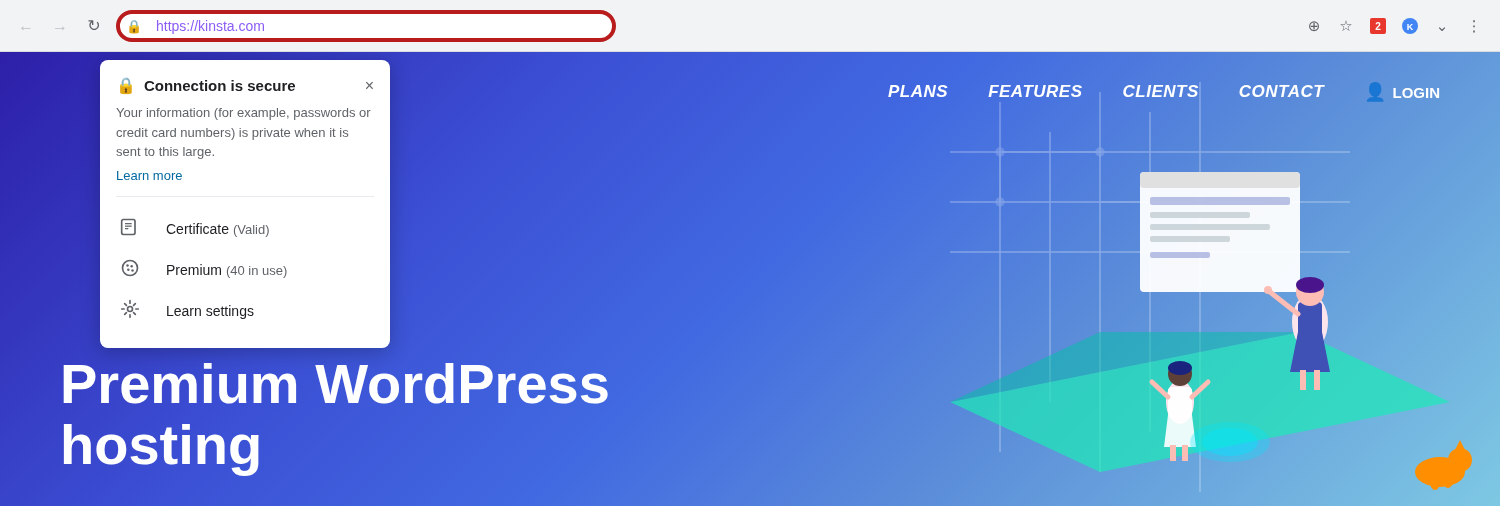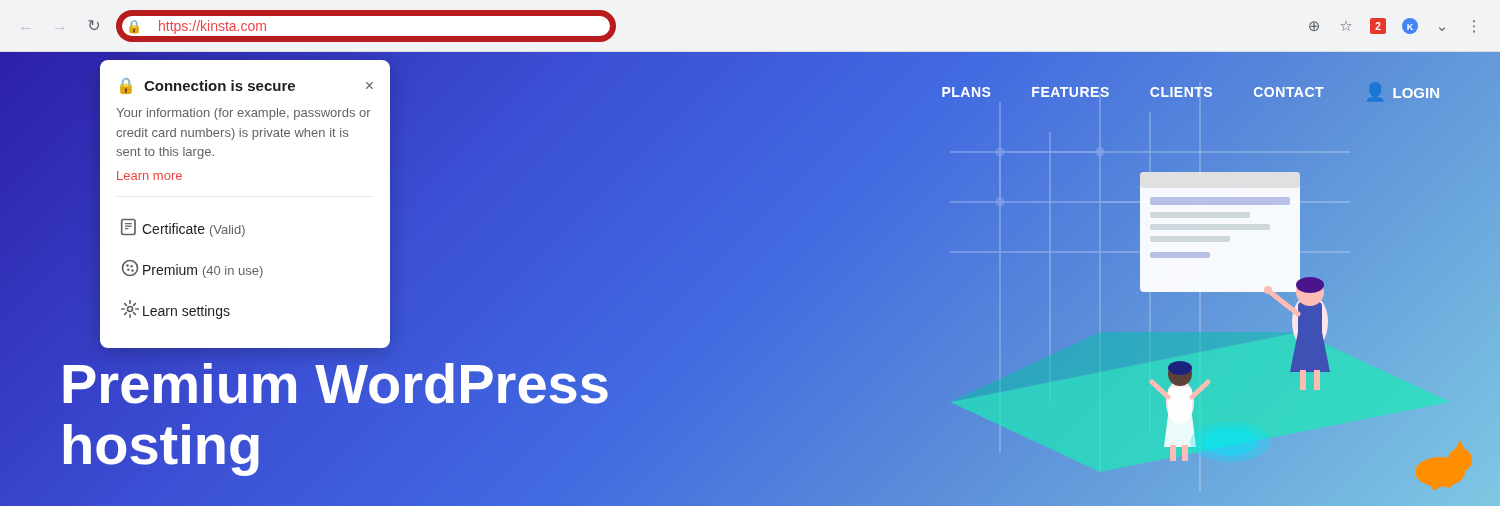--- a/index.html
+++ b/index.html
@@ -36,26 +36,26 @@
     .nav-btn.disabled { color: #bdc1c6; cursor: default; }
 
     .address-bar-container {
       flex: 1;
       max-width: 500px;
       position: relative;
     }
     .address-bar {
       width: 100%;
       height: 32px;
-      border: 6px solid #b91c1c;
+      border: 4px solid #b91c1c;
       border-radius: 16px;
       background: white;
       padding: 0 12px 0 36px;
       font-size: 14px;
-      color: #ef4444;
+      color: #8b5cf6;
       outline: none;
     }
     .address-lock {
       position: absolute;
       left: 10px;
       top: 50%;
       transform: translateY(-50%);
       color: #5f6368;
       font-size: 13px;
     }
@@ -109,25 +109,26 @@
       height: 80px;
       z-index: 10;
     }
     .site-nav-links {
       display: flex;
       align-items: center;
       gap: 40px;
     }
     .nav-link {
       color: white;
-      font-size: 14px;
+      font-size: 17px;
       font-weight: 600;
       letter-spacing: 0.5px;
       text-decoration: none;
       cursor: pointer;
+      font-style: italic;
     }
     .login-link {
       display: flex;
       align-items: center;
       gap: 6px;
       color: white;
       font-size: 15px;
       font-weight: 600;
       cursor: pointer;
     }
@@ -186,34 +187,34 @@
       padding: 0;
       line-height: 1;
     }
     .popup-desc {
       font-size: 13px;
       color: #5f6368;
       line-height: 1.5;
       margin-bottom: 4px;
     }
     .learn-more {
-      color: #ef4444;
+      color: #0369a1;
       font-size: 13px;
       cursor: pointer;
       text-decoration: none;
     }
     .popup-divider {
       border: none;
       border-top: 1px solid #e8eaed;
       margin: 12px 0;
     }
     .popup-row {
       display: flex;
       align-items: center;
-      gap: 2px;
+      gap: 26px;
       padding: 8px 4px;
       cursor: pointer;
       border-radius: 4px;
     }
     .popup-row-icon {
       color: #5f6368;
       font-size: 18px;
       width: 20px;
       text-align: center;
       flex-shrink: 0;

